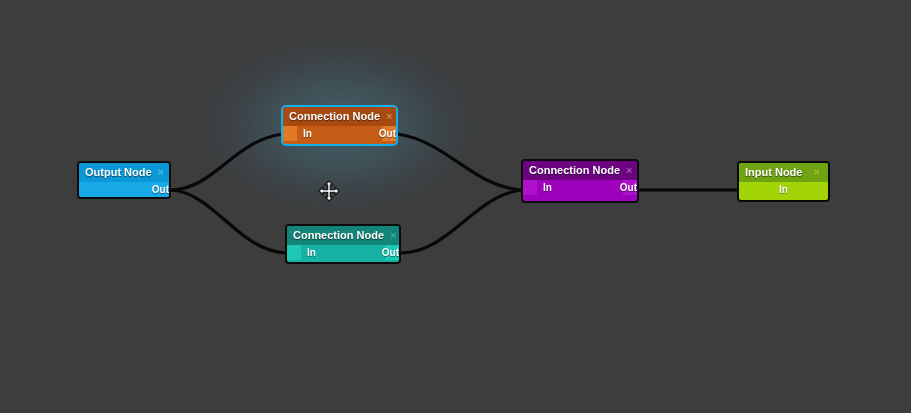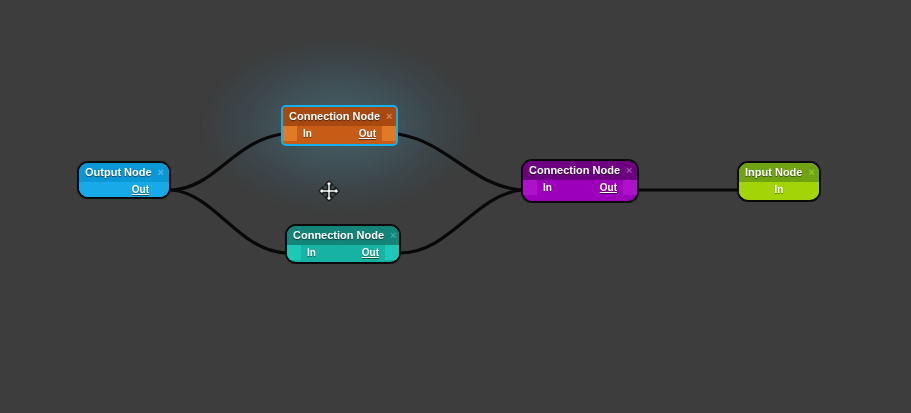--- a/index.html
+++ b/index.html
@@ -34,21 +34,21 @@
         rgba(60,108,126,0.20) 52%,
         rgba(56,92,106,0.11) 68%,
         rgba(58,80,88,0.045) 82%,
         rgba(60,60,60,0.0) 100%);
     filter: blur(5px);
   }
   .node {
     position: absolute;
     box-sizing: border-box;
     border: 2px solid #0a0a0a;
-    border-radius: 11px;
+    border-radius: 4px;
     overflow: hidden;
     user-select: none;
   }
   .node.selected {
     border-color: #13b0ef;
     border-radius: 5px;
   }
   .node-header {
     position: relative;
     height: 19px;
@@ -87,22 +87,20 @@
     line-height: 15px;
     color: #ffffff;
     text-shadow: 0 1px 1px rgba(0,0,0,0.5);
     cursor: pointer;
   }
   .port-in {
     padding-left: 20px;
   }
   .port-out {
     margin-left: auto;
-    padding-right: 20px;
-    text-decoration: underline;
   }
   .port-only-in {
     margin: 0 auto;
     padding-left: 0;
   }
   .pad {
     position: absolute;
     top: 0;
     width: 14px;
     height: 15px;
@@ -170,21 +168,21 @@
           <div class="node-title">Connection Node</div>
           <div class="node-close" style="color: rgb(156, 90, 168);">×</div>
         </div>
         <div class="node-ports" style="background: rgb(157, 0, 186);">
           <div class="pad pad-left" style="background: rgb(174, 16, 203);"></div>
           <div class="pad pad-right" style="background: rgb(174, 16, 203);"></div>
           <div class="port port-in">In</div>
           <div class="port port-out">Out</div>
         </div>
       </div>
-      <div class="node" style="left: 737px; top: 161px; width: 84px; height: 41px; background: rgb(163, 212, 8);">
+      <div class="node" style="left: 737px; top: 161px; width: 93px; height: 41px; background: rgb(163, 212, 8);">
         <div class="node-header" style="background: rgb(111, 163, 18);">
           <div class="node-title">Input Node</div>
           <div class="node-close" style="color: rgb(153, 196, 60);">×</div>
         </div>
         <div class="node-ports" style="background: rgb(163, 212, 8);">
           <div class="port port-only-in">In</div>
         </div>
       </div>
     </div>
 

